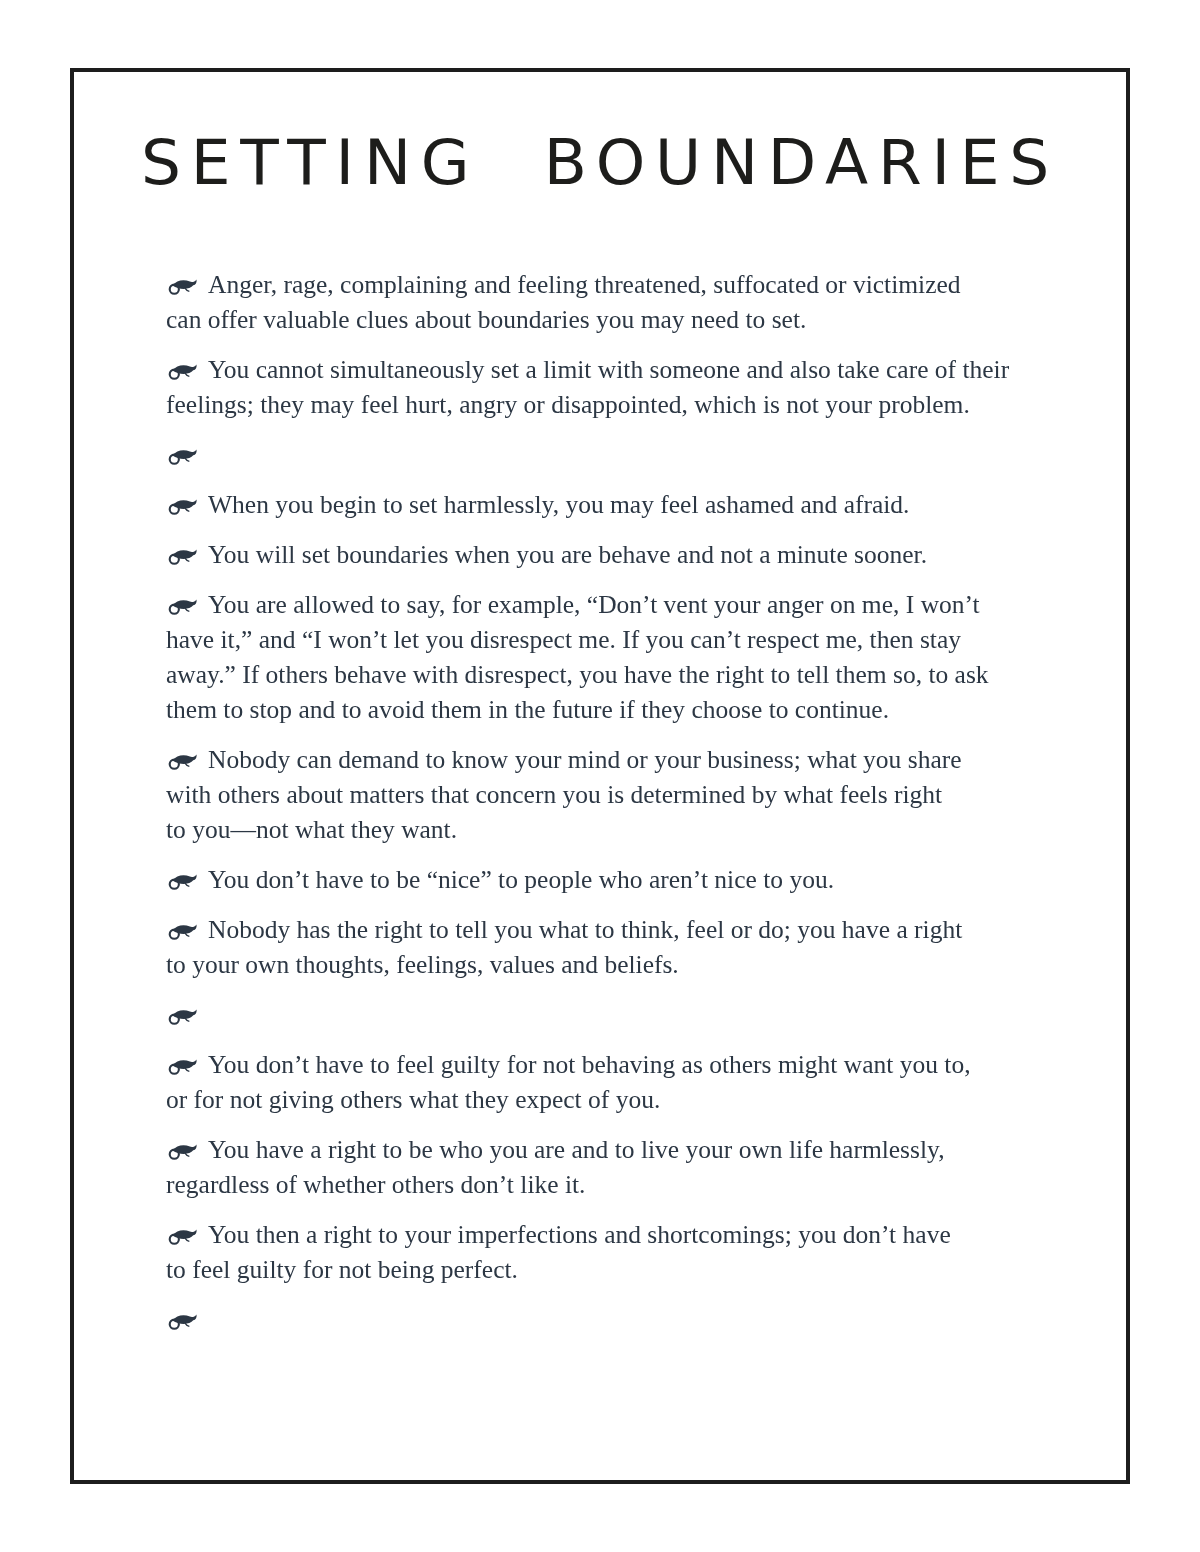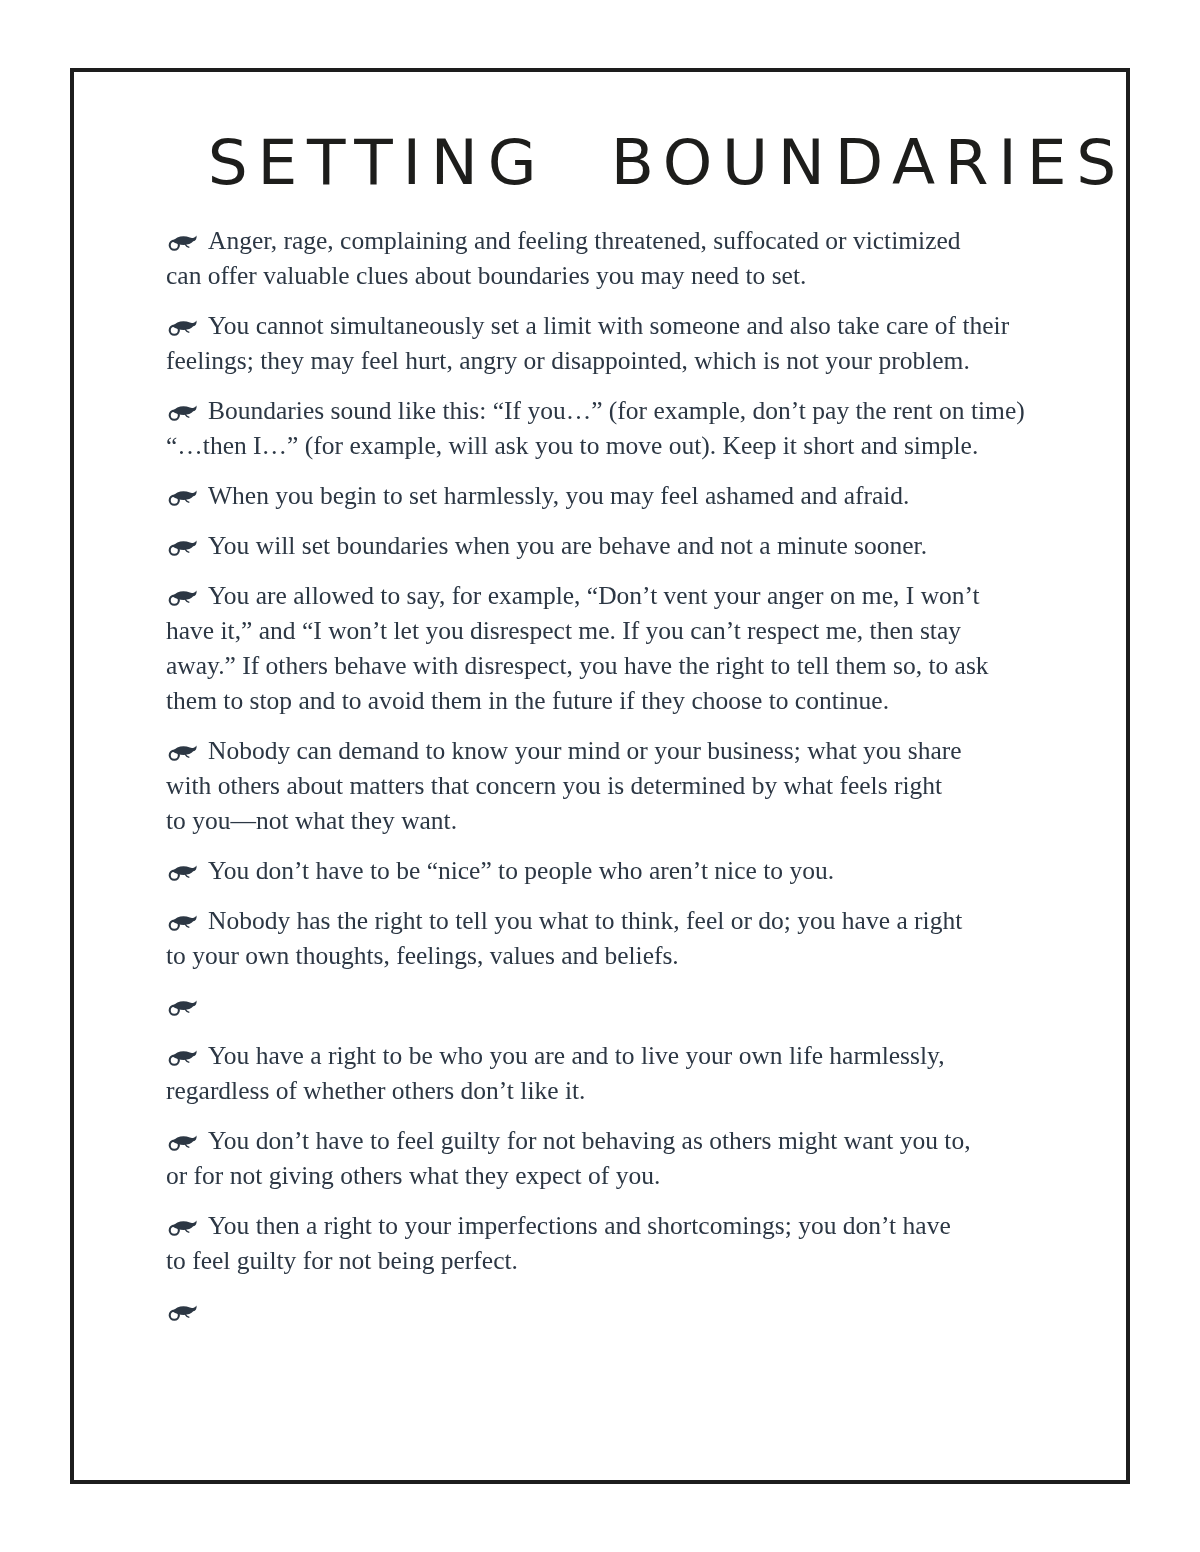--- a/index.html
+++ b/index.html
@@ -21,31 +21,31 @@
     position: absolute;
     left: 70px;
     top: 68px;
     width: 1060px;
     height: 1416px;
     border: 4px solid var(--border);
     background: var(--background);
   }
   .title {
     margin-top: 54px;
-    text-align: right;
+    text-align: center;
     font-family: "DejaVu Sans", sans-serif;
     font-weight: 400;
     font-size: 63px;
     letter-spacing: 0.155em;
     word-spacing: 0.55em;
     color: var(--title-ink);
     white-space: nowrap;
   }
   .list {
-    margin: 24px 22px 0 92px;
+    margin: 68px 22px 0 92px;
   }
   .item {
     font-family: "Liberation Serif", "DejaVu Serif", serif;
     font-size: 25.5px;
     line-height: 35px;
     color: var(--ink);
     margin-bottom: 15px;
   }
   .item-text {
     white-space: pre-line;
@@ -76,22 +76,21 @@
               <circle cx="8.5" cy="15.5" r="5" fill="none" stroke="currentColor" stroke-width="2.3"></circle>
               <path fill="currentColor" d="M6.5 11.5 C11 5.5 19 4.2 25.5 7.2 C28 8.3 30.5 7.6 32.8 4.8 C33.2 8.2 31.8 10.6 29.2 11.3 C25.5 16.2 14 16.8 6.5 11.5 Z"></path>
               <path fill="none" stroke="currentColor" stroke-width="1.6" stroke-linecap="round" d="M20.5 14.5 q1.6 2.6 3.8 3.1"></path>
             </svg></span><span class="item-text">You cannot simultaneously set a limit with someone and also take care of their
 feelings; they may feel hurt, angry or disappointed, which is not your problem.</span></p>
 
   <p class="item"><span class="icon"><svg viewBox="0 0 36 24" xmlns="http://www.w3.org/2000/svg" aria-hidden="true">
               <circle cx="8.5" cy="15.5" r="5" fill="none" stroke="currentColor" stroke-width="2.3"></circle>
               <path fill="currentColor" d="M6.5 11.5 C11 5.5 19 4.2 25.5 7.2 C28 8.3 30.5 7.6 32.8 4.8 C33.2 8.2 31.8 10.6 29.2 11.3 C25.5 16.2 14 16.8 6.5 11.5 Z"></path>
               <path fill="none" stroke="currentColor" stroke-width="1.6" stroke-linecap="round" d="M20.5 14.5 q1.6 2.6 3.8 3.1"></path>
-            </svg></span><span class="item-text">Boundaries sound like this: “If you…” (for example, don’t pay the rent on time)
-“…then I…” (for example, will ask you to move out). Keep it short and simple.</span></p>
+            </svg></span></p>
 
   <p class="item"><span class="icon"><svg viewBox="0 0 36 24" xmlns="http://www.w3.org/2000/svg" aria-hidden="true">
               <circle cx="8.5" cy="15.5" r="5" fill="none" stroke="currentColor" stroke-width="2.3"></circle>
               <path fill="currentColor" d="M6.5 11.5 C11 5.5 19 4.2 25.5 7.2 C28 8.3 30.5 7.6 32.8 4.8 C33.2 8.2 31.8 10.6 29.2 11.3 C25.5 16.2 14 16.8 6.5 11.5 Z"></path>
               <path fill="none" stroke="currentColor" stroke-width="1.6" stroke-linecap="round" d="M20.5 14.5 q1.6 2.6 3.8 3.1"></path>
             </svg></span><span class="item-text">When you begin to set harmlessly, you may feel ashamed and afraid.</span></p>
 
   <p class="item"><span class="icon"><svg viewBox="0 0 36 24" xmlns="http://www.w3.org/2000/svg" aria-hidden="true">
               <circle cx="8.5" cy="15.5" r="5" fill="none" stroke="currentColor" stroke-width="2.3"></circle>
               <path fill="currentColor" d="M6.5 11.5 C11 5.5 19 4.2 25.5 7.2 C28 8.3 30.5 7.6 32.8 4.8 C33.2 8.2 31.8 10.6 29.2 11.3 C25.5 16.2 14 16.8 6.5 11.5 Z"></path>
@@ -131,29 +130,29 @@
   <p class="item"><span class="icon"><svg viewBox="0 0 36 24" xmlns="http://www.w3.org/2000/svg" aria-hidden="true">
               <circle cx="8.5" cy="15.5" r="5" fill="none" stroke="currentColor" stroke-width="2.3"></circle>
               <path fill="currentColor" d="M6.5 11.5 C11 5.5 19 4.2 25.5 7.2 C28 8.3 30.5 7.6 32.8 4.8 C33.2 8.2 31.8 10.6 29.2 11.3 C25.5 16.2 14 16.8 6.5 11.5 Z"></path>
               <path fill="none" stroke="currentColor" stroke-width="1.6" stroke-linecap="round" d="M20.5 14.5 q1.6 2.6 3.8 3.1"></path>
             </svg></span></p>
 
   <p class="item"><span class="icon"><svg viewBox="0 0 36 24" xmlns="http://www.w3.org/2000/svg" aria-hidden="true">
               <circle cx="8.5" cy="15.5" r="5" fill="none" stroke="currentColor" stroke-width="2.3"></circle>
               <path fill="currentColor" d="M6.5 11.5 C11 5.5 19 4.2 25.5 7.2 C28 8.3 30.5 7.6 32.8 4.8 C33.2 8.2 31.8 10.6 29.2 11.3 C25.5 16.2 14 16.8 6.5 11.5 Z"></path>
               <path fill="none" stroke="currentColor" stroke-width="1.6" stroke-linecap="round" d="M20.5 14.5 q1.6 2.6 3.8 3.1"></path>
-            </svg></span><span class="item-text">You have a right to be who you are and to live your own life harmlessly,
-regardless of whether others don’t like it.</span></p>
+            </svg></span><span class="item-text">You don’t have to feel guilty for not behaving as others might want you to,
+or for not giving others what they expect of you.</span></p>
 
   <p class="item"><span class="icon"><svg viewBox="0 0 36 24" xmlns="http://www.w3.org/2000/svg" aria-hidden="true">
               <circle cx="8.5" cy="15.5" r="5" fill="none" stroke="currentColor" stroke-width="2.3"></circle>
               <path fill="currentColor" d="M6.5 11.5 C11 5.5 19 4.2 25.5 7.2 C28 8.3 30.5 7.6 32.8 4.8 C33.2 8.2 31.8 10.6 29.2 11.3 C25.5 16.2 14 16.8 6.5 11.5 Z"></path>
               <path fill="none" stroke="currentColor" stroke-width="1.6" stroke-linecap="round" d="M20.5 14.5 q1.6 2.6 3.8 3.1"></path>
-            </svg></span><span class="item-text">You don’t have to feel guilty for not behaving as others might want you to,
-or for not giving others what they expect of you.</span></p>
+            </svg></span><span class="item-text">You have a right to be who you are and to live your own life harmlessly,
+regardless of whether others don’t like it.</span></p>
 
   <p class="item"><span class="icon"><svg viewBox="0 0 36 24" xmlns="http://www.w3.org/2000/svg" aria-hidden="true">
               <circle cx="8.5" cy="15.5" r="5" fill="none" stroke="currentColor" stroke-width="2.3"></circle>
               <path fill="currentColor" d="M6.5 11.5 C11 5.5 19 4.2 25.5 7.2 C28 8.3 30.5 7.6 32.8 4.8 C33.2 8.2 31.8 10.6 29.2 11.3 C25.5 16.2 14 16.8 6.5 11.5 Z"></path>
               <path fill="none" stroke="currentColor" stroke-width="1.6" stroke-linecap="round" d="M20.5 14.5 q1.6 2.6 3.8 3.1"></path>
             </svg></span><span class="item-text">You then a right to your imperfections and shortcomings; you don’t have
 to feel guilty for not being perfect.</span></p>
 
   <p class="item"><span class="icon"><svg viewBox="0 0 36 24" xmlns="http://www.w3.org/2000/svg" aria-hidden="true">
               <circle cx="8.5" cy="15.5" r="5" fill="none" stroke="currentColor" stroke-width="2.3"></circle>

